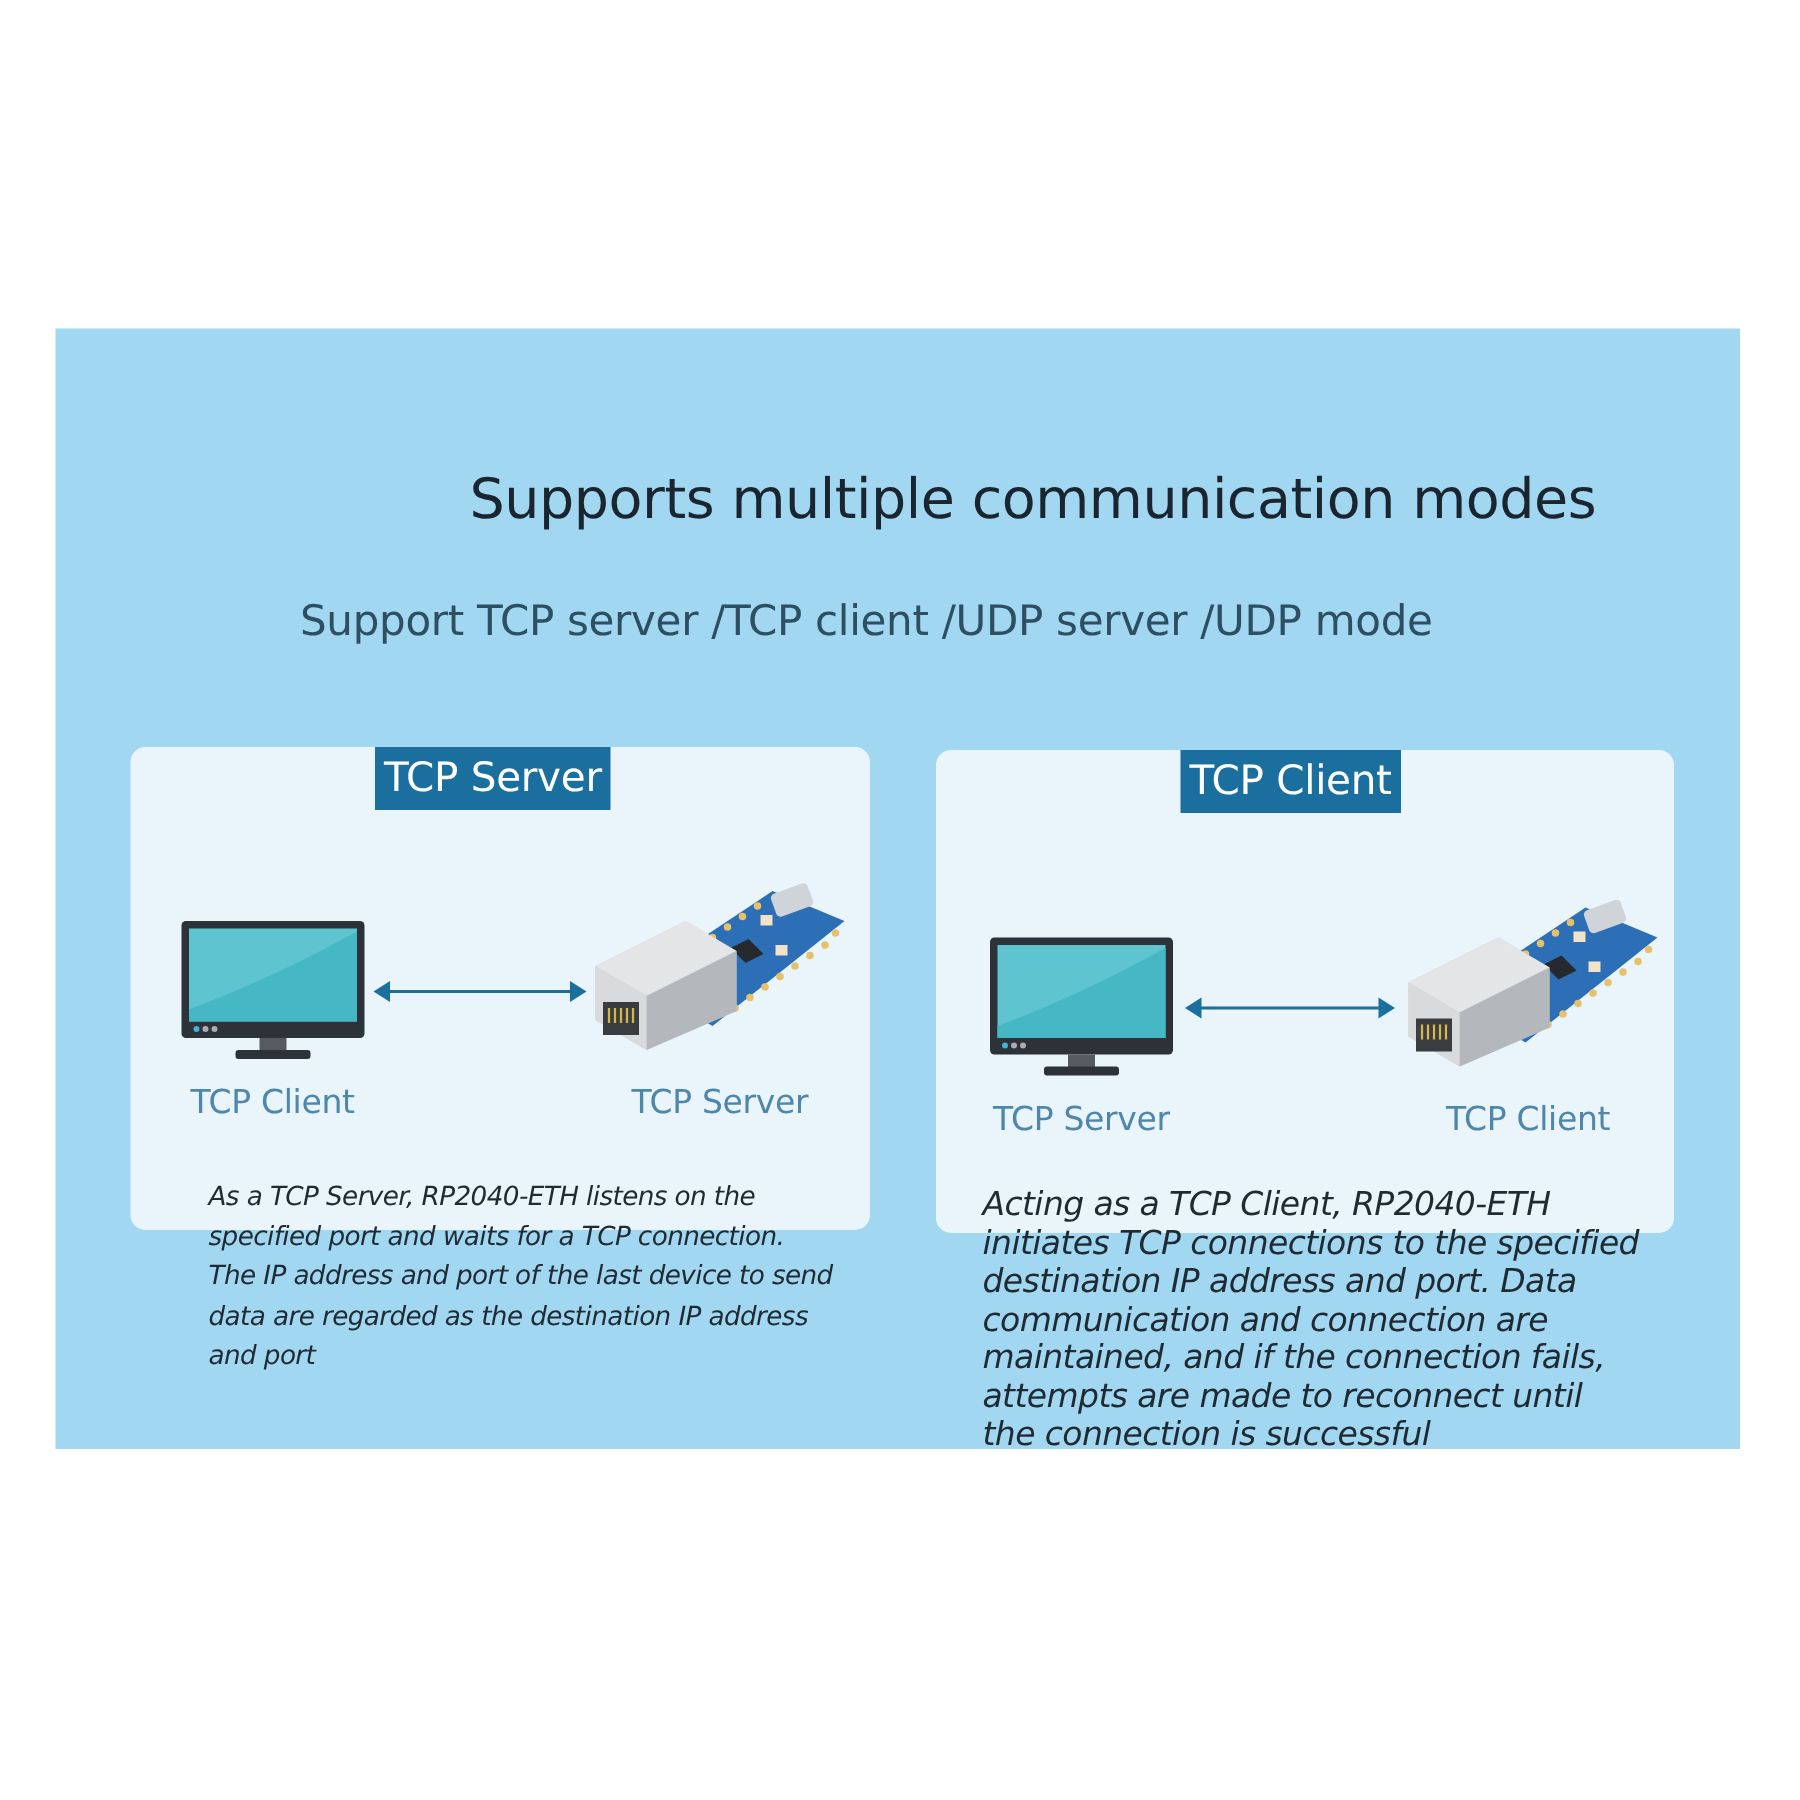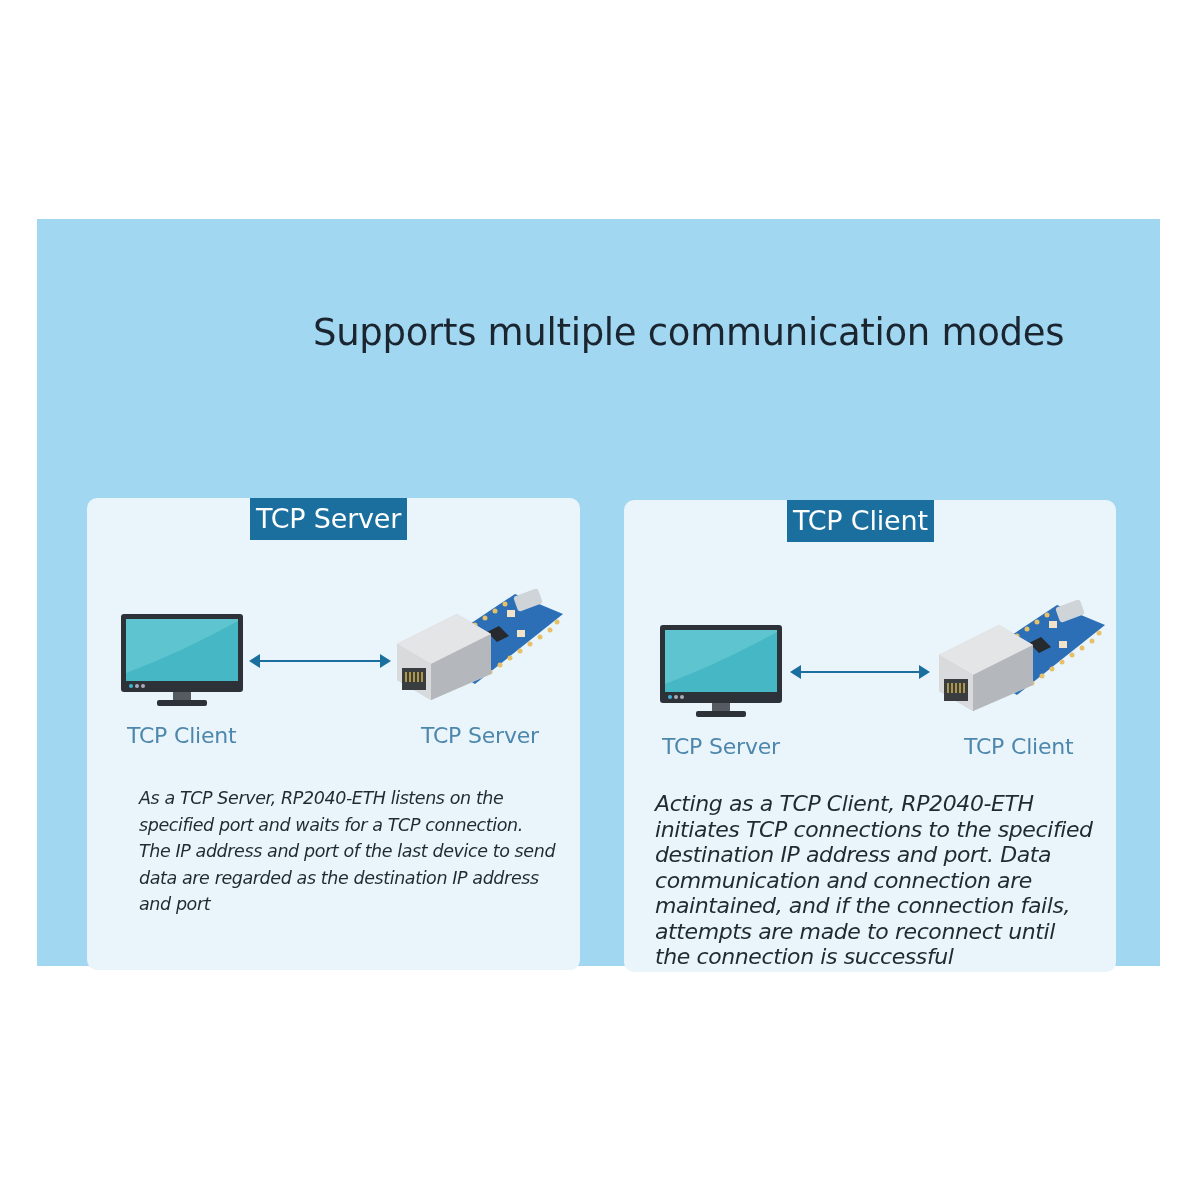--- a/index.html
+++ b/index.html
@@ -2,21 +2,21 @@
 <html><head>
 <meta charset="utf-8">
 <style>
   html, body { margin:0; padding:0; }
   body { width:1200px; height:1200px; background:#ffffff; position:relative; overflow:hidden;
          font-family:"DejaVu Sans", sans-serif; }
   .panel { position:absolute; left:37px; top:219px; width:1123px; height:747px; background:#a1d7f1; }
   .title { position:absolute; left:0; width:1186px; top:92px; text-align:left; padding-left:276px; box-sizing:border-box;
            font-size:37px; color:#1b2530; letter-spacing:-0.3px; }
   .subtitle { position:absolute; left:163px; top:178px; font-size:28px; color:#2e4e62; letter-spacing:-0.2px; }
-  .card { position:absolute; top:279px; height:472px; background:#e9f5fb; border-radius:10px; }
+  .card { position:absolute; top:279px; height:322px; background:#e9f5fb; border-radius:10px; }
   .card.left { left:50px; width:493px; }
   .card.right { left:587px; width:492px; top:281px; }
   .badge { position:absolute; top:0; height:42px; background:#1a6f9e; color:#ffffff; font-size:27px;
            line-height:42px; padding:0 6px; letter-spacing:-0.2px; }
   .card.left .badge { left:163px; }
   .card.right .badge { left:163px; }
   .monitor { position:absolute; }
   .card.left .monitor { left:33px; top:115px; }
   .card.right .monitor { left:35px; top:124px; }
   .arrow { position:absolute; height:2px; background:#1a6f9e; }
@@ -35,20 +35,21 @@
   .card.right .lbl-b { left:340px; top:234px; }
   .desc { position:absolute; font-size:17.5px; line-height:26.5px; color:#1f2a33; letter-spacing:-0.4px;font-style:italic; }
   .card.left .desc { left:52px; top:287px; width:420px; }
   .card.right .desc { left:31px; top:291px; width:440px; font-size:22px; line-height:25.5px; }
 </style>
 </head>
 <body>
 
 <div class="panel">
   <div class="title">Supports multiple communication modes</div>
+  <div class="subtitle">Support TCP server /TCP client /UDP server /UDP mode</div>
 
   <div class="card left">
     <div class="badge">TCP Server</div>
 
     <svg class="monitor" width="124" height="96" viewBox="0 0 124 96">
       <rect x="1" y="1" width="122" height="78" rx="3" fill="#2d3238"></rect>
       <rect x="6" y="6" width="112" height="62" fill="#5ec4cf"></rect>
       <path d="M6 68 L6 60 Q60 40 118 8 L118 68 Z" fill="#46b7c4"></path>
       <circle cx="11" cy="73" r="2" fill="#3fb3d8"></circle>
       <circle cx="17" cy="73" r="2" fill="#aab"></circle>

